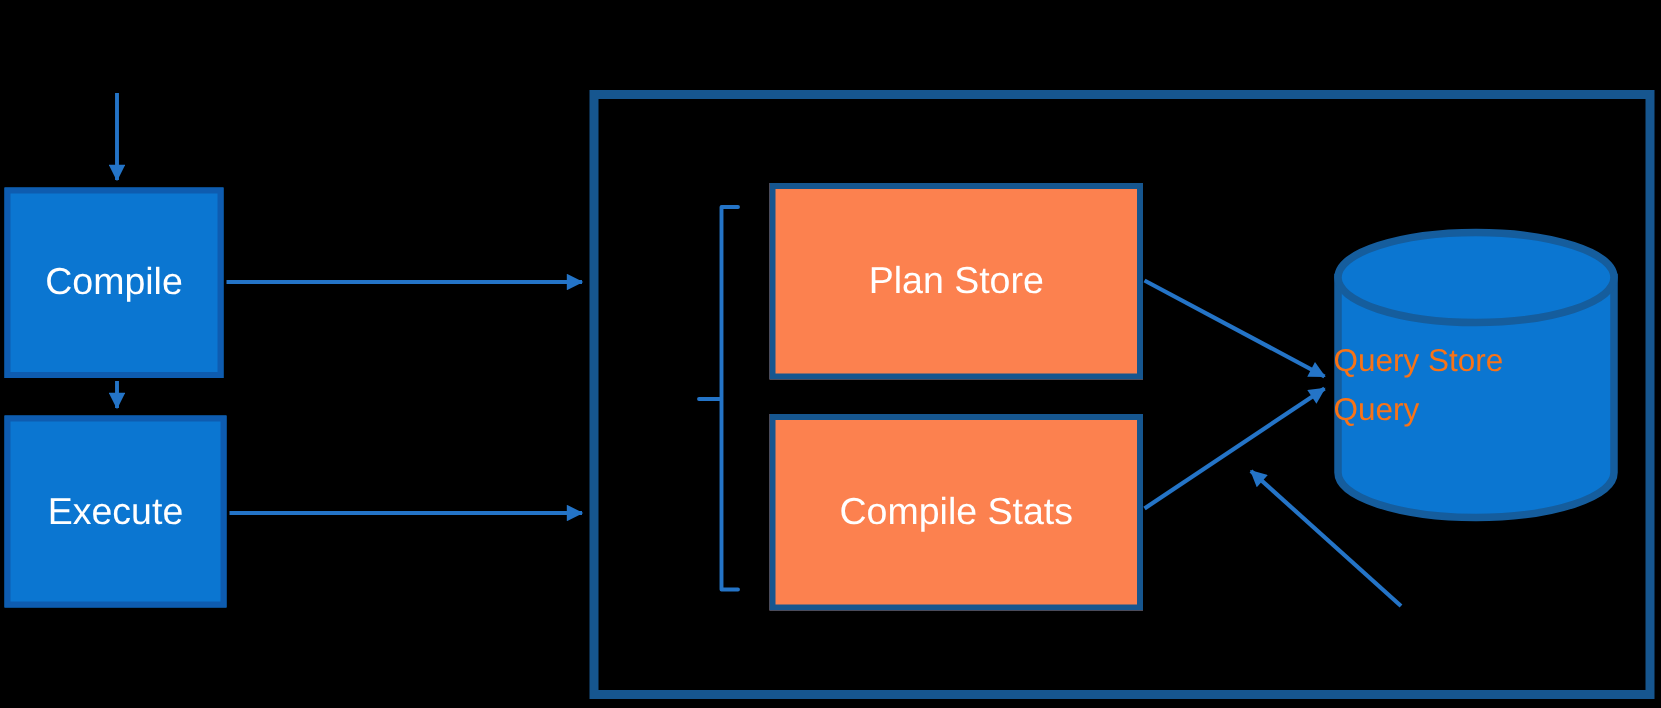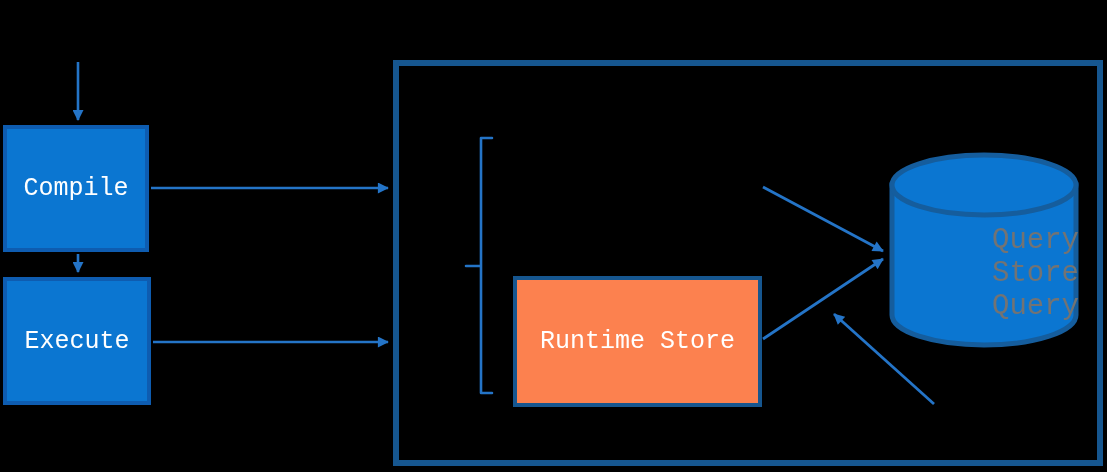--- a/index.html
+++ b/index.html
@@ -2,21 +2,21 @@
 <html><head>
 <meta charset="utf-8">
 <style>
   html, body { margin: 0; padding: 0; background: #000; }
   .canvas {
     position: relative;
     width: 1107px;
     height: 472px;
     background: #000000;
     overflow: hidden;
-    font-family: Liberation Mono, monospace;
+    font-family: Liberation Sans, sans-serif;
     border-radius: 14px;
   }
   .node {
     position: absolute;
     display: flex;
     align-items: center;
     justify-content: center;
     color: #ffffff;
     font-size: 25px;
     text-align: center;
@@ -51,42 +51,45 @@
   }
   .cylinder-wrap {
     position: absolute;
     left: 889px; top: 152px;
     width: 190px; height: 196px;
   }
   .cylinder-label {
     position: absolute;
     left: 0; top: 72px;
     width: 100%;
-    color: #737373;
-    font-size: 29px;
+    color: #f97316;
+    font-size: 21px;
     line-height: 33px;
-    text-align: right;
+    text-align: left;
   }
 </style>
 </head>
 <body>
 
 <div class="canvas">
 
   <div class="container-rect"></div>
 
   <div class="node blue-node" id="compile-box">
     <span>Compile</span>
   </div>
   <div class="node blue-node" id="execute-box">
     <span>Execute</span>
   </div>
 
+  <div class="node orange-node" id="plan-store-box">
+    <span>Plan Store</span>
+  </div>
   <div class="node orange-node" id="runtime-stats-box">
-    <span>Runtime Store</span>
+    <span>Compile Stats</span>
   </div>
 
   <div class="cylinder-wrap">
     <svg width="190" height="196" viewBox="0 0 190 196">
       <path d="M3,33 L3,163 A92 30 0 0 0 187 163 L187,33 Z" fill="#0b76d1" stroke="#155d9d" stroke-width="5"></path>
       <ellipse cx="95" cy="33" rx="92" ry="30" fill="#0b76d1" stroke="#155d9d" stroke-width="5"></ellipse>
     </svg>
     <div class="cylinder-label">
       <div>Query Store</div>
       <div>Query</div>

